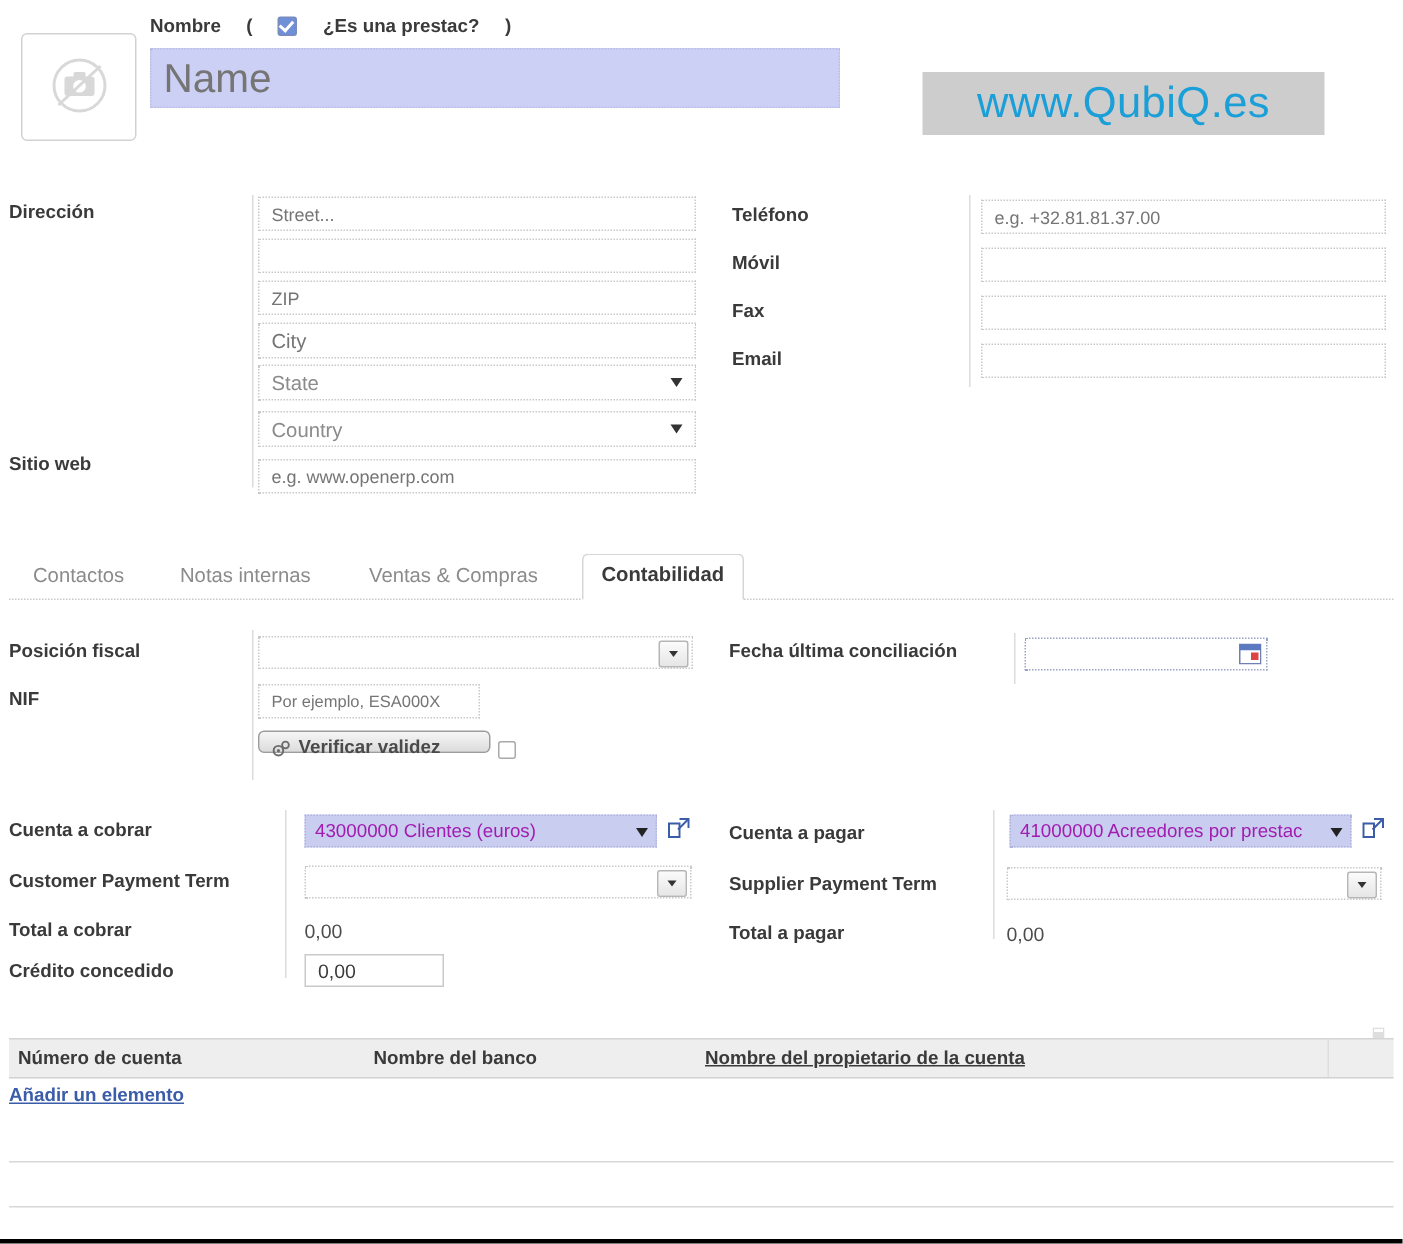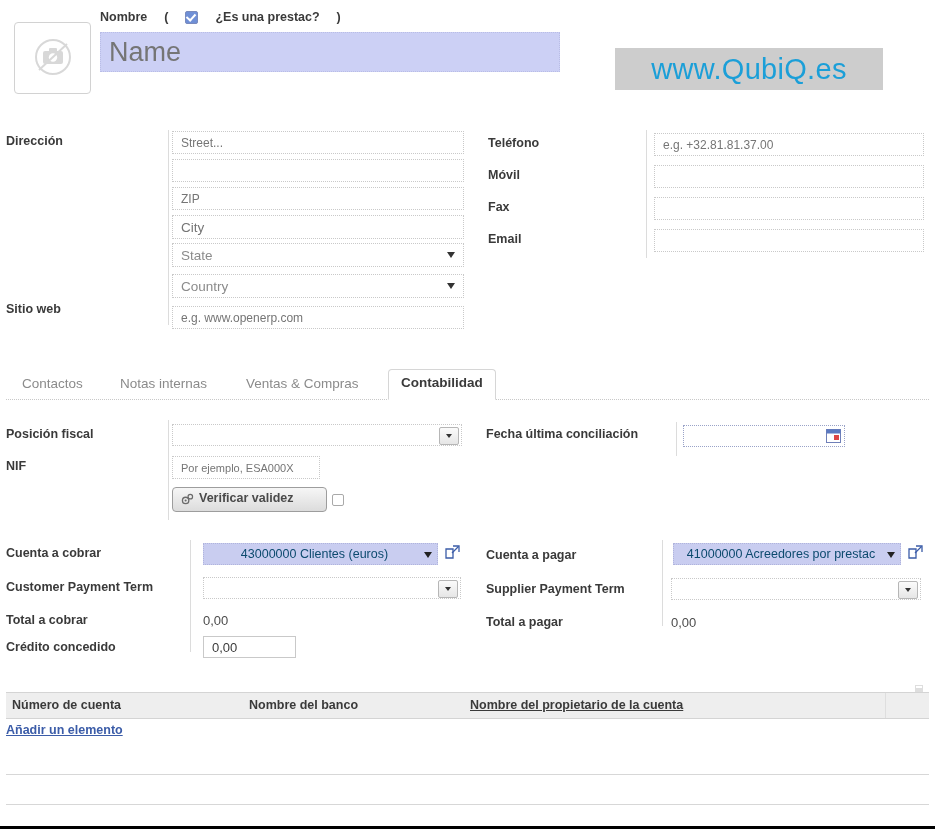--- a/index.html
+++ b/index.html
@@ -108,30 +108,30 @@
   .sel-empty .btn{
     position:absolute;right:2px;top:2px;width:18px;height:16px;
     background:linear-gradient(#fbfbfb,#e6e6e6);border:1px solid #b6b6b6;border-radius:2px;
   }
   .sel-empty .btn:after{
     content:"";position:absolute;left:6px;top:6px;width:0;height:0;
     border-left:3px solid transparent;border-right:3px solid transparent;border-top:4px solid #333;
   }
   .sel-hl{
     box-sizing:border-box;height:22px;background:#c9cdf0;border:1px dotted #b0b4dc;
-    font-size:12.5px;color:#0c4a6e;padding:2px 18px 2px 6px;line-height:17px;
-    position:relative;white-space:nowrap;overflow:hidden;text-align:center;
+    font-size:12.5px;color:#a21caf;padding:2px 18px 2px 6px;line-height:17px;
+    position:relative;white-space:nowrap;overflow:hidden;
   }
   .sel-hl .caret{
     position:absolute;right:5px;top:8px;width:0;height:0;
     border-left:4px solid transparent;border-right:4px solid transparent;border-top:6px solid #222;
   }
   .extlink{position:absolute;width:16px;height:16px;}
   .vbtn{
-    position:absolute;box-sizing:border-box;height:25px;padding:3px 12px 0 26px;
+    position:absolute;box-sizing:border-box;height:15px;padding:3px 12px 0 26px;
     background:linear-gradient(#f6f6f6,#dcdcdc);border:1px solid #9d9d9d;border-radius:4px;
     font-size:12.5px;font-weight:bold;color:#4a4a4a;
   }
   .vbtn .gear{position:absolute;left:7px;top:4px;}
   .smallchk{
     position:absolute;width:12px;height:12px;box-sizing:border-box;
     background:#fff;border:1px solid #a9a9a9;border-radius:2px;
   }
   .datefield{
     position:absolute;box-sizing:border-box;height:22px;background:#fff;border:1px dotted #9aa3c8;

